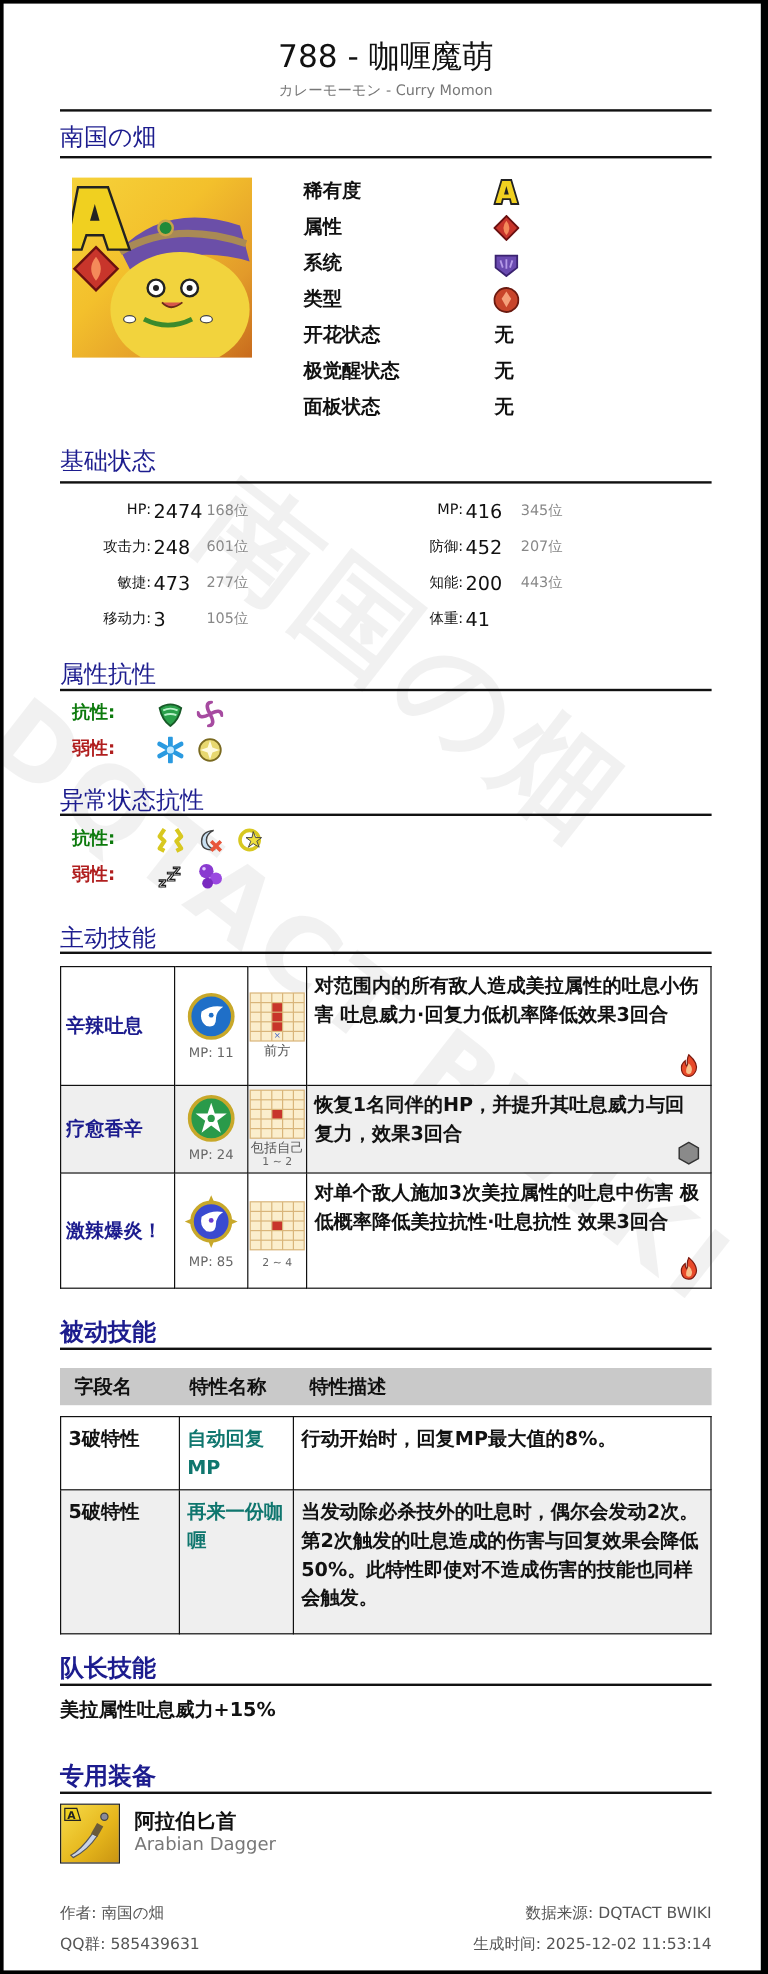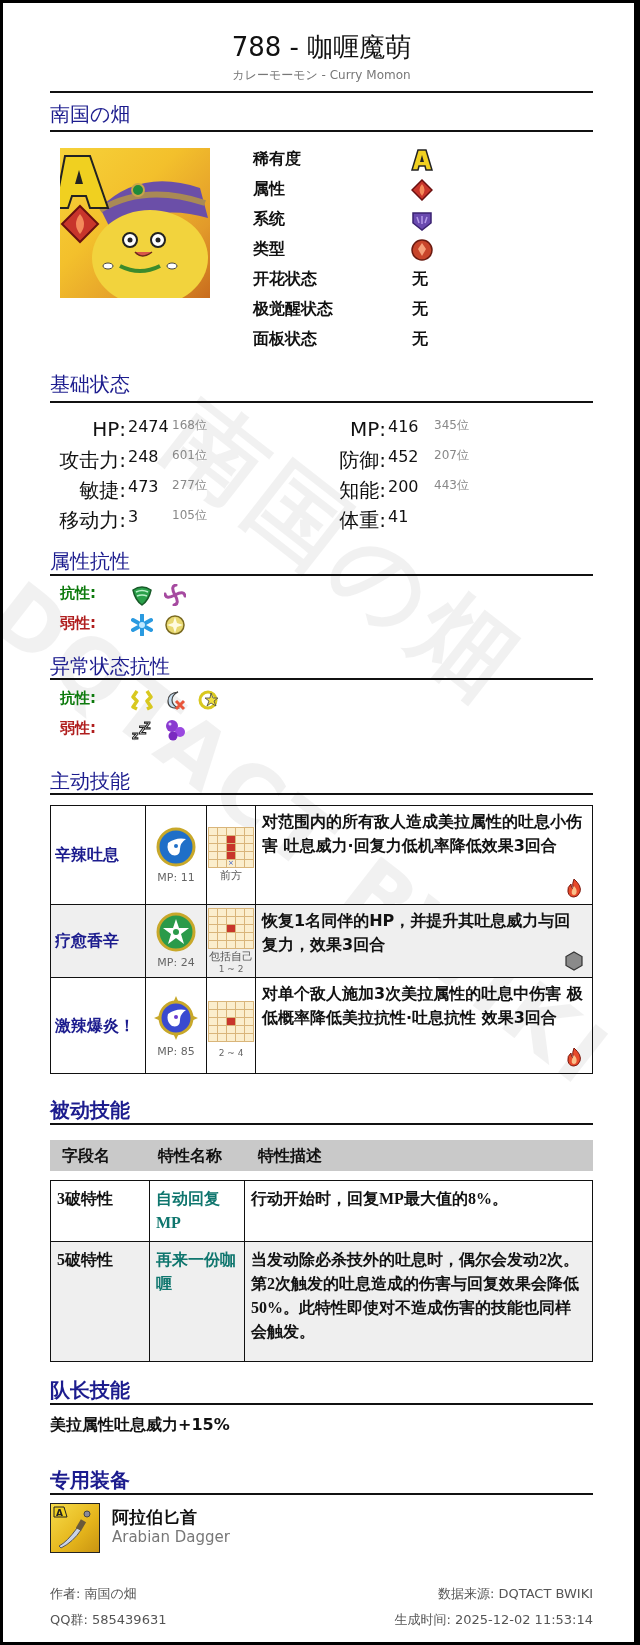--- a/index.html
+++ b/index.html
@@ -12,21 +12,21 @@
   .content { position:absolute; left:47px; top:0; width:543px; }
   .title { position:absolute; left:0; width:543px; top:27px; text-align:center; font-size:26px; color:#111; }
   .subtitle { position:absolute; left:0; width:543px; top:64px; text-align:center; font-size:12px; color:#777; }
   .rule { position:absolute; left:0; width:543px; height:2px; background:#111; }
   .h2 { position:absolute; left:0; font-size:20px; color:#1c1c8e; }
   .h2b { font-weight:bold; }
   .portrait { position:absolute; left:10px; top:145px; width:150px; height:150px; overflow:hidden;
               background:linear-gradient(135deg,#f6d23a 0%,#f3c02c 40%,#e29a2a 75%,#c86b1d 100%); }
   .info-label { position:absolute; left:203px; font-size:16px; font-weight:bold; color:#111; }
   .info-val { position:absolute; left:362px; font-size:16px; font-weight:bold; color:#111; }
-  .stat-lbl { position:absolute; font-size:20px; color:#111; text-align:right; }
+  .stat-lbl { position:absolute; font-size:12px; color:#111; text-align:right; }
   .stat-val { position:absolute; font-size:16px; color:#111; }
   .stat-rank { position:absolute; font-size:12px; color:#888; }
   .res-lbl { position:absolute; left:10px; font-size:15px; font-weight:bold; }
   .green { color:#0d7a0d; } .red { color:#b01e1e; }
   .ico { position:absolute; width:22px; height:22px; }
   table.skills { position:absolute; left:0; top:802px; width:543px; border-collapse:collapse; }
   table.skills td { border:1.5px solid #111; vertical-align:top; position:relative;margin-top:28px; }
   .sk-name { width:86px; color:#1c1c8e; font-weight:bold; font-size:16px; padding:0 4px; }
   .sk-icon { width:58px; text-align:center; }
   .sk-range { width:46px; text-align:center; }
@@ -36,21 +36,21 @@
           gap:1px; background:#d9b57a; padding:1px; width:44px; margin:0 auto; }
   .grid span { background:#fbeecd; display:block; }
   .grid span.r { background:#c8352b; }
   .grid span.x { background:#fbeecd; color:#3a5fc8; font-size:7px; line-height:7px; text-align:center; }
   .rlabel { font-size:11px; color:#555; }
   .rsub { font-size:9px; color:#666; }
   .elem { position:absolute; right:8px; bottom:6px; width:20px; height:20px; }
   .passive-head { position:absolute; left:0; top:1137px; width:543px; height:31px; background:#c9c9c9; }
   .passive-head span { position:absolute; top:6px; font-size:16px; font-weight:bold; color:#111; }
   table.passive { position:absolute; left:0; top:1177px; width:543px; border-collapse:collapse; }
-  table.passive td { border:1.5px solid #111; vertical-align:top; font-size:16px; font-weight:bold; line-height:24px; padding:6px 6px;font-family:Liberation Serif, serif; }
+  table.passive td { border:1.5px solid #111; vertical-align:top; font-size:16px; font-weight:bold; line-height:24px; padding:6px 6px; }
   .pv-name { color:#0f766e; }
   .leader { position:absolute; left:0; top:1412px; font-size:16px; font-weight:bold; }
   .equip-icon { position:absolute; left:0; top:1500px; width:48px; height:48px; border:1px solid #222;
                 background:linear-gradient(135deg,#f7dc4a,#e5b51b 60%,#c99412); }
   .equip-name { position:absolute; left:62px; top:1503px; font-size:17px; font-weight:bold; }
   .equip-en { position:absolute; left:62px; top:1525px; font-size:15px; color:#777; }
   .foot { position:absolute; font-size:13px; color:#555; }
   .row-alt { background:#efefef; }
 </style>
 </head>

